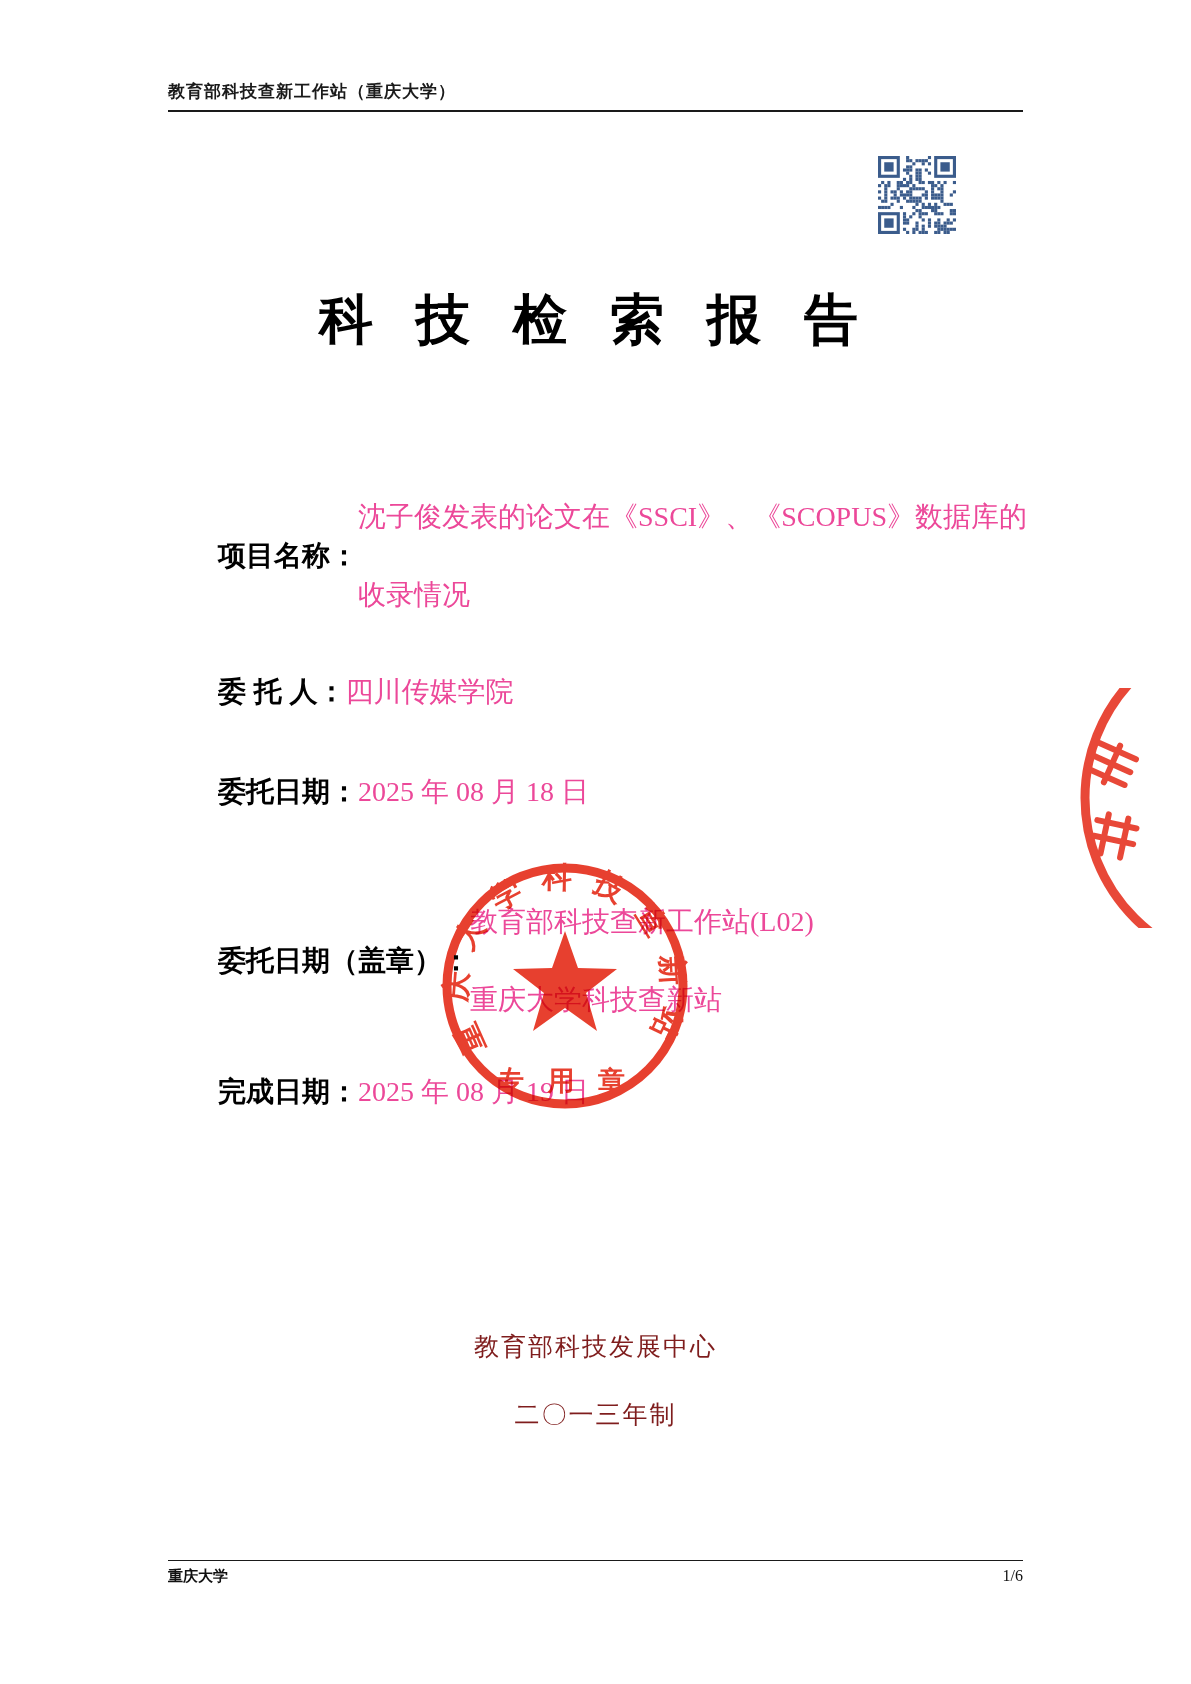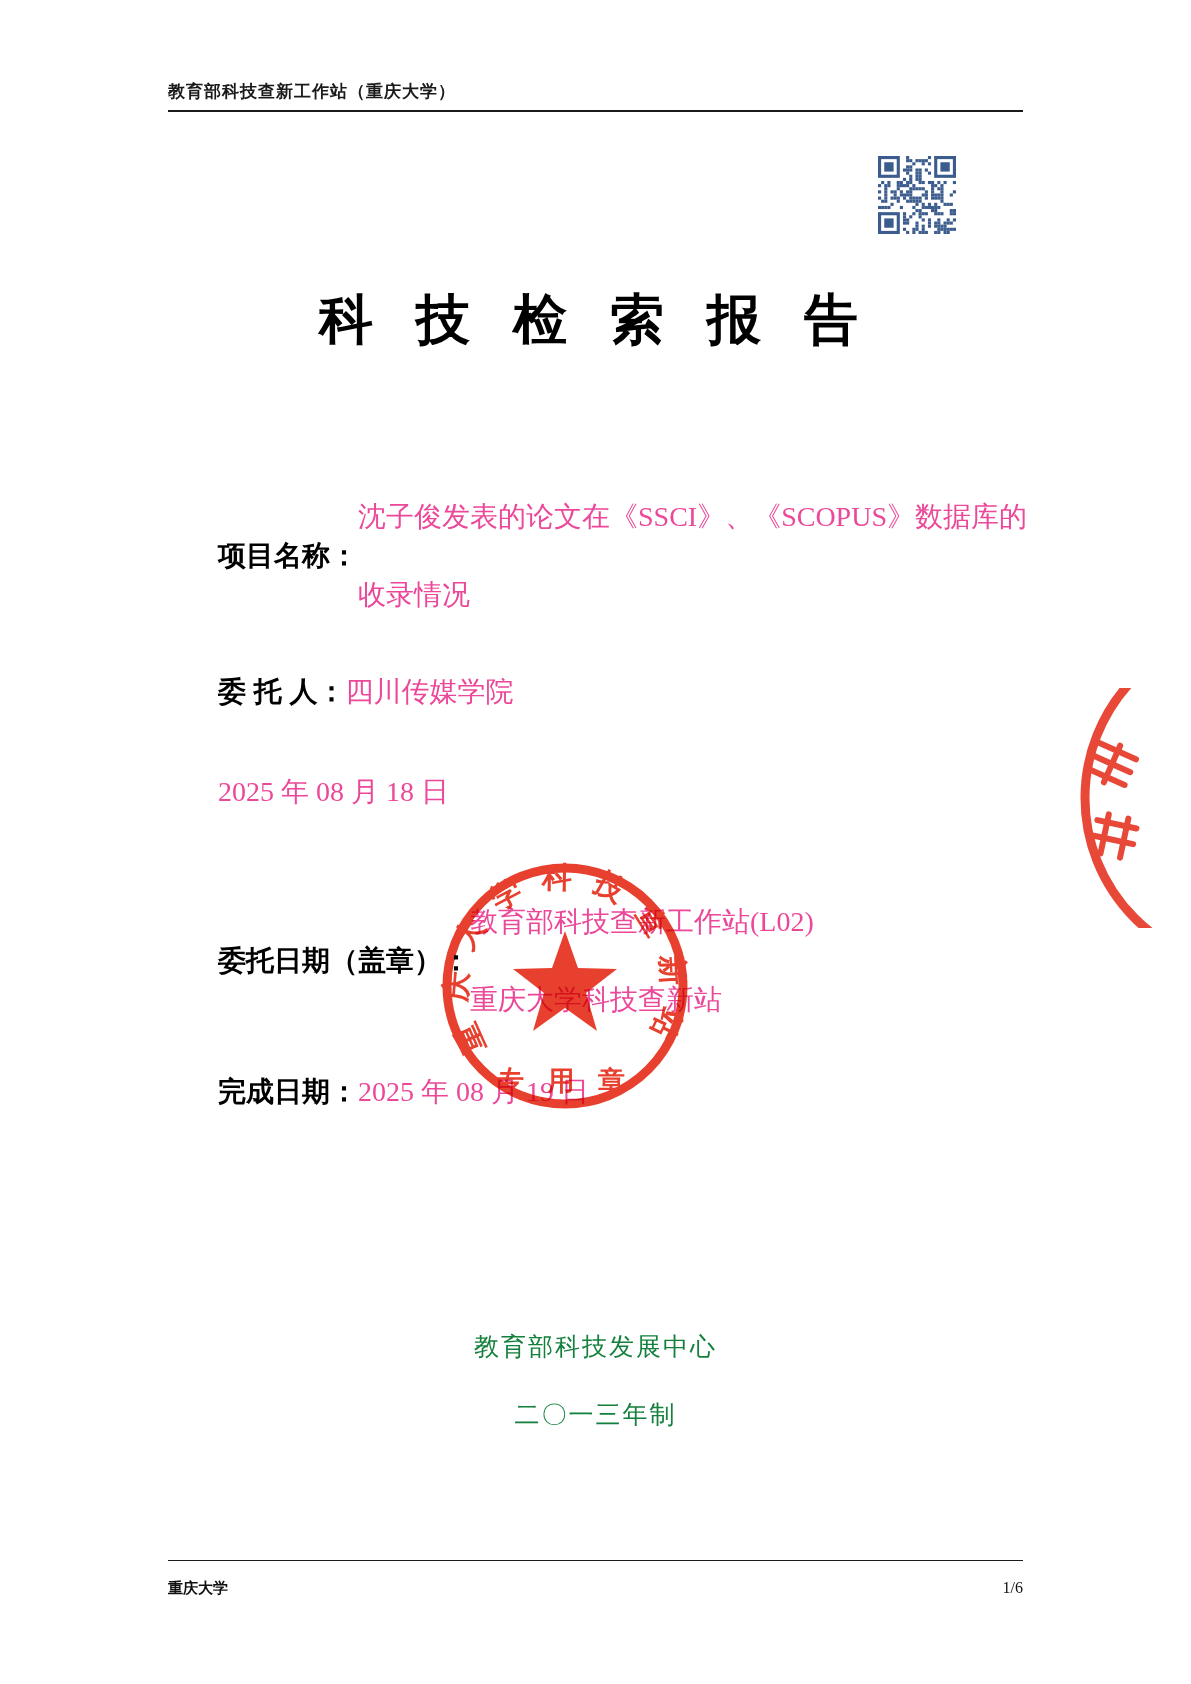--- a/index.html
+++ b/index.html
@@ -79,31 +79,31 @@
     mix-blend-mode: multiply;
     opacity: 0.9;
     pointer-events: none;
   }
   
   .issuer, .edition {
     position: absolute;
     left: 0; width: 100%;
     text-align: center;
     font-size: 25px;
-    color: #15803d;
+    color: #7f1d1d;
     letter-spacing: 2px;
   }
   .issuer  { top: 1322px; }
   .edition { top: 1390px; }
   
   .ftr {
     position: absolute;
     left: 168px; right: 168px; top: 1552px;
     border-top: 1.5px solid #1a1a1a;
-    padding-top: 18px;
+    padding-top: 6px;
     display: flex;
     justify-content: space-between;
     align-items: baseline;
   }
   .ftr-left {
     font-family: "Liberation Sans", "DejaVu Sans", sans-serif;
     font-weight: bold;
     font-size: 15px;
   }
   .ftr-right { font-size: 16px; }
@@ -333,20 +333,21 @@
       <span style="display:block">收录情况</span>
     </span>
   </div>
 
   <div class="field f-client">
     <span class="lbl">委 托 人：</span>
     <span class="val">四川传媒学院</span>
   </div>
 
   <div class="field f-commission">
+    <span class="lbl">委托日期：</span>
     <span class="val">2025 年 08 月 18 日</span>
   </div>
 
   <div class="field f-agency">
     <span class="lbl">委托日期（盖章）：</span>
     <span class="val">
       <span style="display:block">教育部科技查新工作站(L02)</span>
       <span style="display:block">重庆大学科技查新站</span>
     </span>
   </div>

